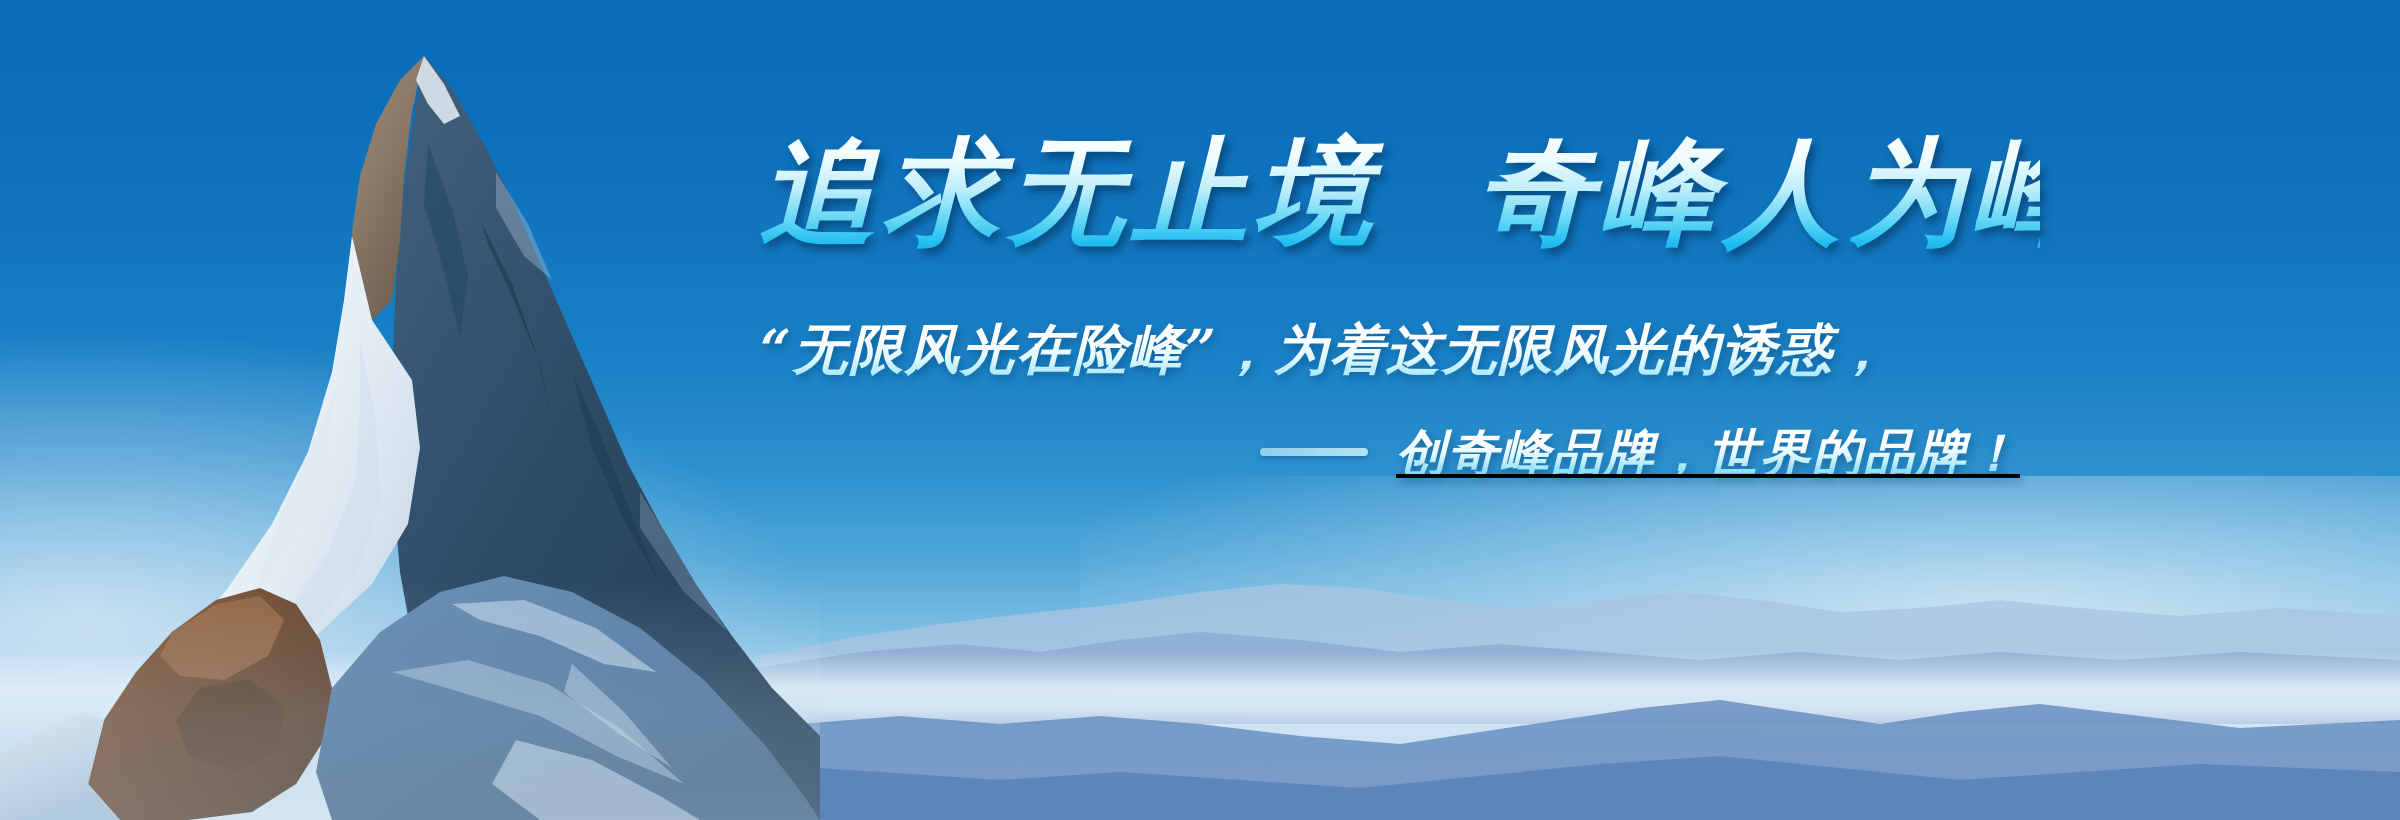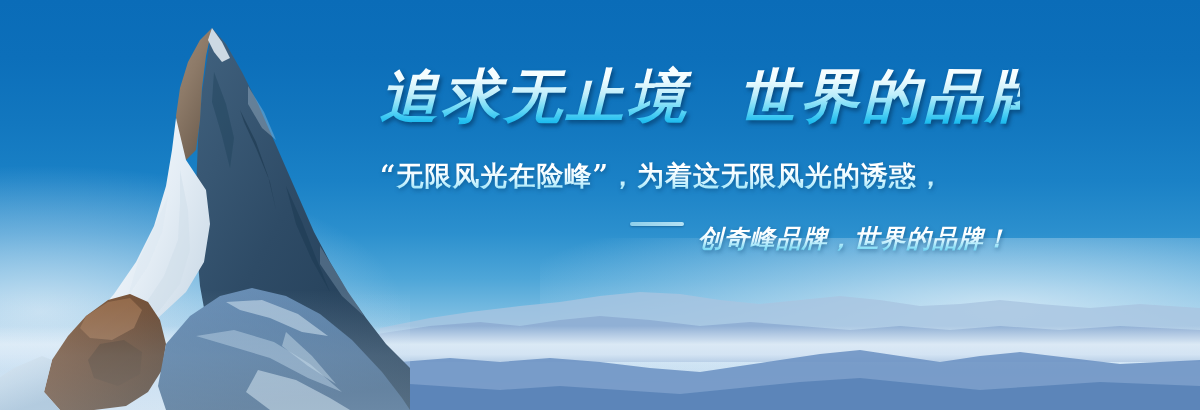--- a/index.html
+++ b/index.html
@@ -113,44 +113,46 @@
     -webkit-text-fill-color: transparent;
     filter: drop-shadow(2px 3px 2px rgba(0,42,80,0.55));
     font-family: "DejaVu Serif", "Liberation Serif", serif;
   }
 
   .sub-line {
     font-size: 27px;
     line-height: 1.75;
     letter-spacing: 1px;
     font-weight: 700;
+    font-style: italic;
     white-space: pre;
     background: linear-gradient(to bottom,
       #ffffff 0%,
       #ffffff 36%,
       #e2f8ff 56%,
       #9fe6fa 78%,
       #54cdf2 100%);
     -webkit-background-clip: text;
     background-clip: text;
     color: transparent;
     -webkit-text-fill-color: transparent;
     filter: drop-shadow(1px 2px 2px rgba(0,50,92,0.40));
     font-family: "DejaVu Serif", "Liberation Serif", serif;
   }
   .sub-1 { margin-top: 22px; }
   .sub-2 { margin-top: 2px; text-indent: 18px; }
 
   .tagline-row {
     display: flex;
-    align-items: flex-start;
+    align-items: center;
     justify-content: flex-end;
-    margin-top: 22px;
+    margin-top: 10px;
     gap: 14px;
     padding-right: 10px;
+    text-decoration: underline;
   }
   .em-dash {
     display: block;
     width: 54px; height: 4px;
     border-radius: 2px;
     background: linear-gradient(to right, #8fcfea, #b6e2f4);
     box-shadow: 0 1px 2px rgba(0,50,92,0.35);
   }
   .tagline {
     font-size: 25px;
@@ -287,21 +289,21 @@
 
       <path d="M258,86 L274,112 L286,140 L272,128 L258,104 Z" fill="#b9cfe0" opacity=".35"></path>
       <path d="M330,246 L352,282 L374,316 L352,296 L330,264 Z" fill="#9fbbd2" opacity=".3"></path>
       <path d="M296,332 L322,356 L346,384 L318,366 L292,346 Z" fill="#cddfec" opacity=".45"></path>
     </svg>
     <div class="mh-base-haze"></div>
   </div>
 
   <div class="text-block">
 
-    <div class="headline">追求无止境  世界的品牌</div>
+    <div class="headline">追求无止境  奇峰人为峰</div>
 
     <div class="sub-line sub-1">“无限风光在险峰”，为着这无限风光的诱惑，</div>
 
 
     <div class="tagline-row">
       <span class="em-dash"></span>
       <span class="tagline">创奇峰品牌，世界的品牌！</span>
     </div>
 
   </div>

